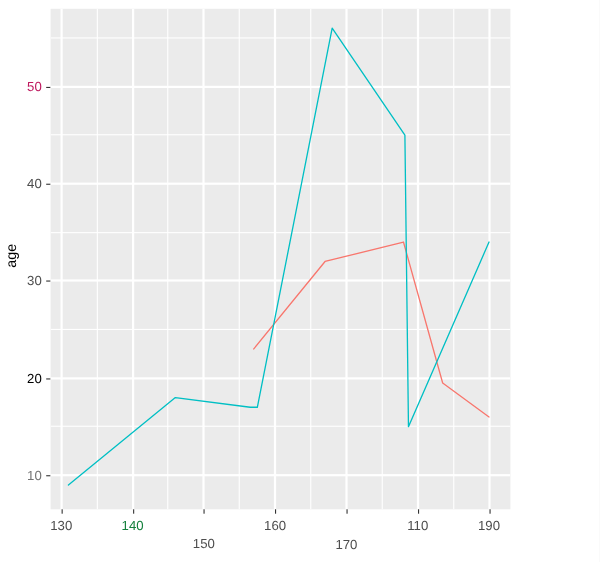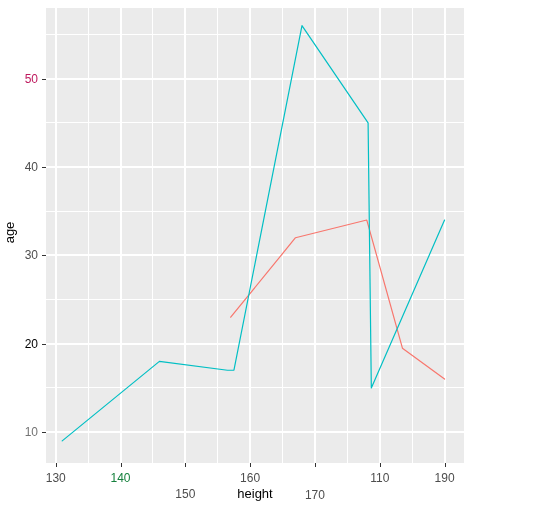--- a/index.html
+++ b/index.html
@@ -205,18 +205,15 @@
   <div id="x-tick-labels">
       <div class="tick-label x-tick-label" style="left: 55.7209px; top: 471px; color: rgb(77, 77, 77);">130</div>
       <div class="tick-label x-tick-label" style="left: 120.527px; top: 471px; color: #15803d;">140</div>
       <div class="tick-label x-tick-label" style="left: 185.333px; top: 487px; color: rgb(77, 77, 77);">150</div>
       <div class="tick-label x-tick-label" style="left: 250.14px; top: 471px; color: rgb(77, 77, 77);">160</div>
       <div class="tick-label x-tick-label" style="left: 314.946px; top: 488px; color: rgb(77, 77, 77);">170</div>
       <div class="tick-label x-tick-label" style="left: 379.752px; top: 471px; color: rgb(77, 77, 77);">110</div>
       <div class="tick-label x-tick-label" style="left: 444.558px; top: 471px; color: rgb(77, 77, 77);">190</div>
     </div>
 
-  <div class="x-axis-title">
-    <span>height</span>
-  </div>
 
 
 </div>
 
 </body></html>

